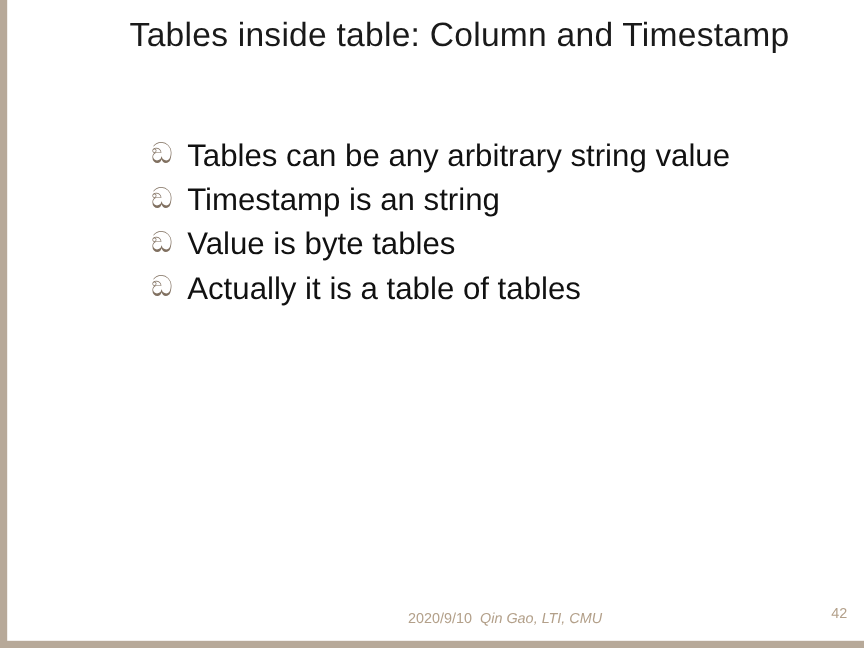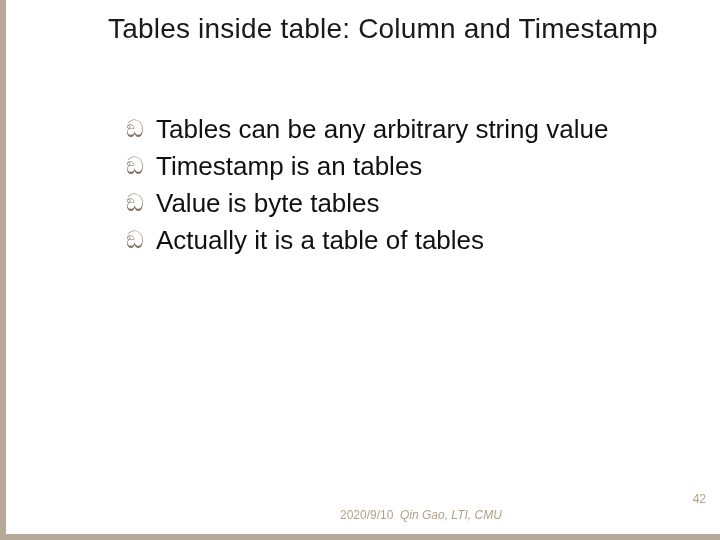--- a/index.html
+++ b/index.html
@@ -74,38 +74,38 @@
   }
   .footer-author {
     position: absolute;
     left: 400px;
     bottom: 0;
     font-style: italic;
   }
   .footer-page {
     position: absolute;
     right: 14px;
-    bottom: 16px;
+    bottom: 4px;
   }
 </style>
 </head>
 <body>
 
 <div class="slide">
 
   <div class="title">Tables inside table: Column and Timestamp</div>
 
   <div class="body">
     <div class="bullet">
       <span class="glyph">ඞ</span>
       <span>Tables can be any arbitrary string value</span>
     </div>
     <div class="bullet">
       <span class="glyph">ඞ</span>
-      <span>Timestamp is an tables</span>
+      <span>Timestamp is an string</span>
     </div>
     <div class="bullet">
       <span class="glyph">ඞ</span>
       <span>Value is byte tables</span>
     </div>
     <div class="bullet">
       <span class="glyph">ඞ</span>
       <span>Actually it is a table of tables</span>
     </div>
   </div>

